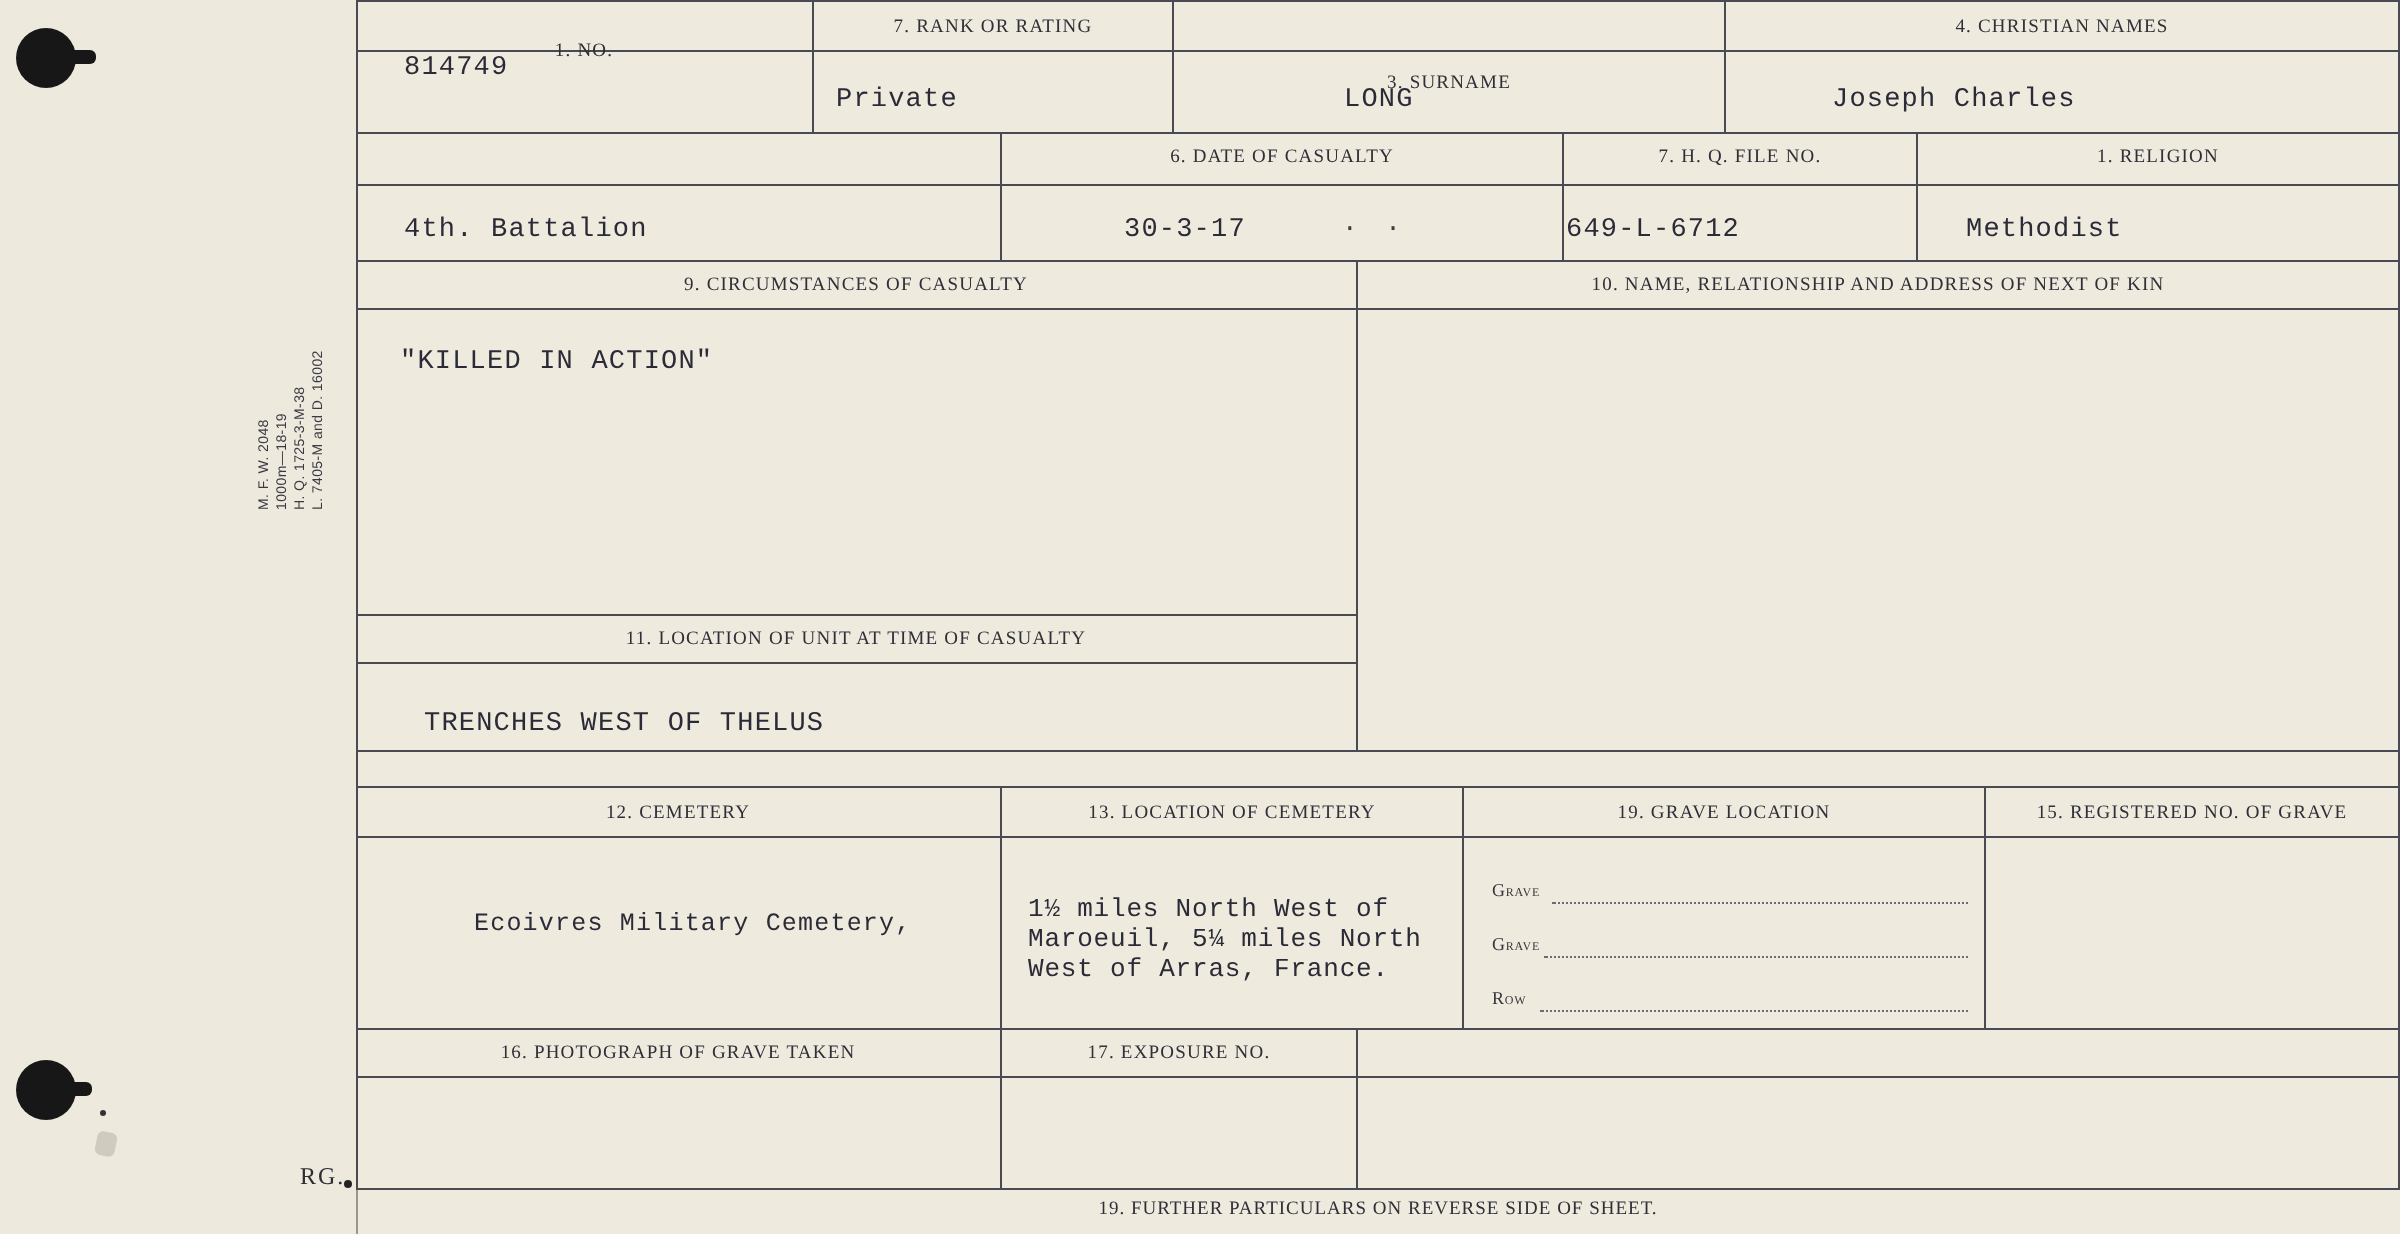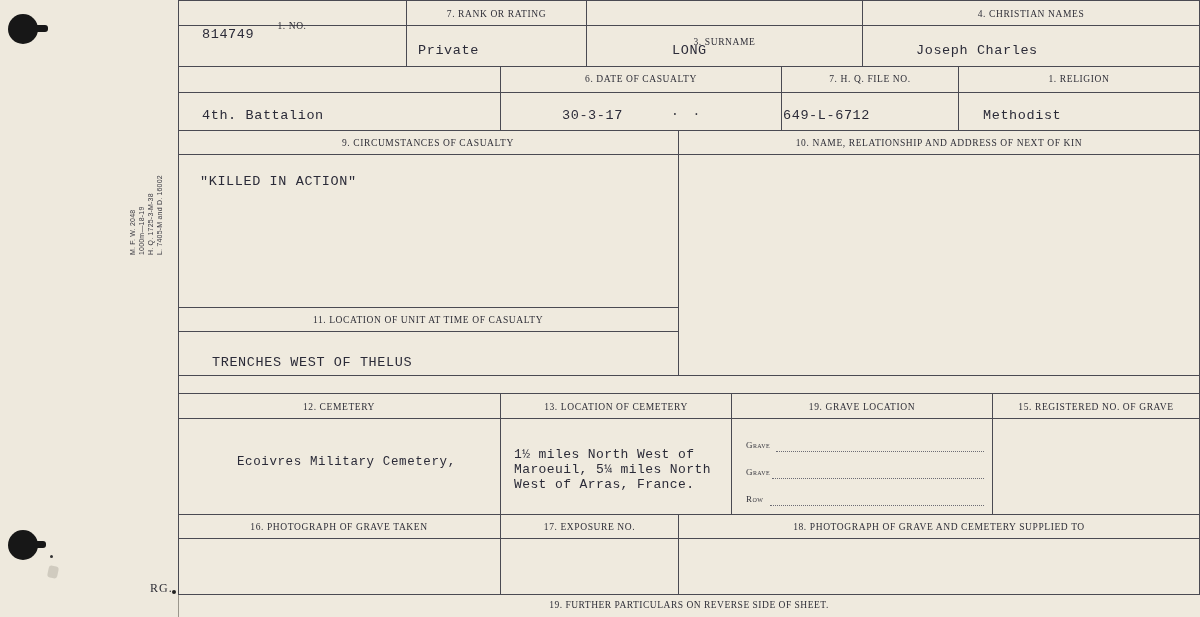--- a/index.html
+++ b/index.html
@@ -279,21 +279,20 @@
     <div class="val small" style="left:598px;top:463px;"></div>
 
     <div class="gl-label" style="left:568px;top:494px;">Row</div>
     <div class="dots" style="left:592px;top:504px;width:214px;"></div>
     <div class="val small" style="left:596px;top:490px;"></div>
 
     <div class="val small" style="left:830px;top:455px;"></div>
 
     <div class="hdr" style="left:0;top:522px;width:322px;">16.  PHOTOGRAPH OF GRAVE TAKEN</div>
     <div class="hdr" style="left:323px;top:522px;width:177px;">17.  EXPOSURE NO.</div>
-    <div class="hdr" style="left:501px;top:522px;width:520px;">18.  PHOTOGRAPH OF GRAVE AND CEMETERY SUPPLIED TO</div>
 
     <div class="val small" style="left:24px;top:558px;"></div>
     <div class="val small" style="left:346px;top:558px;"></div>
     <div class="val small" style="left:522px;top:558px;"></div>
 
     <div class="footer" style="top:600px;">19.  FURTHER PARTICULARS ON REVERSE SIDE OF SHEET.</div>
 
   </div>
 </div>
 

